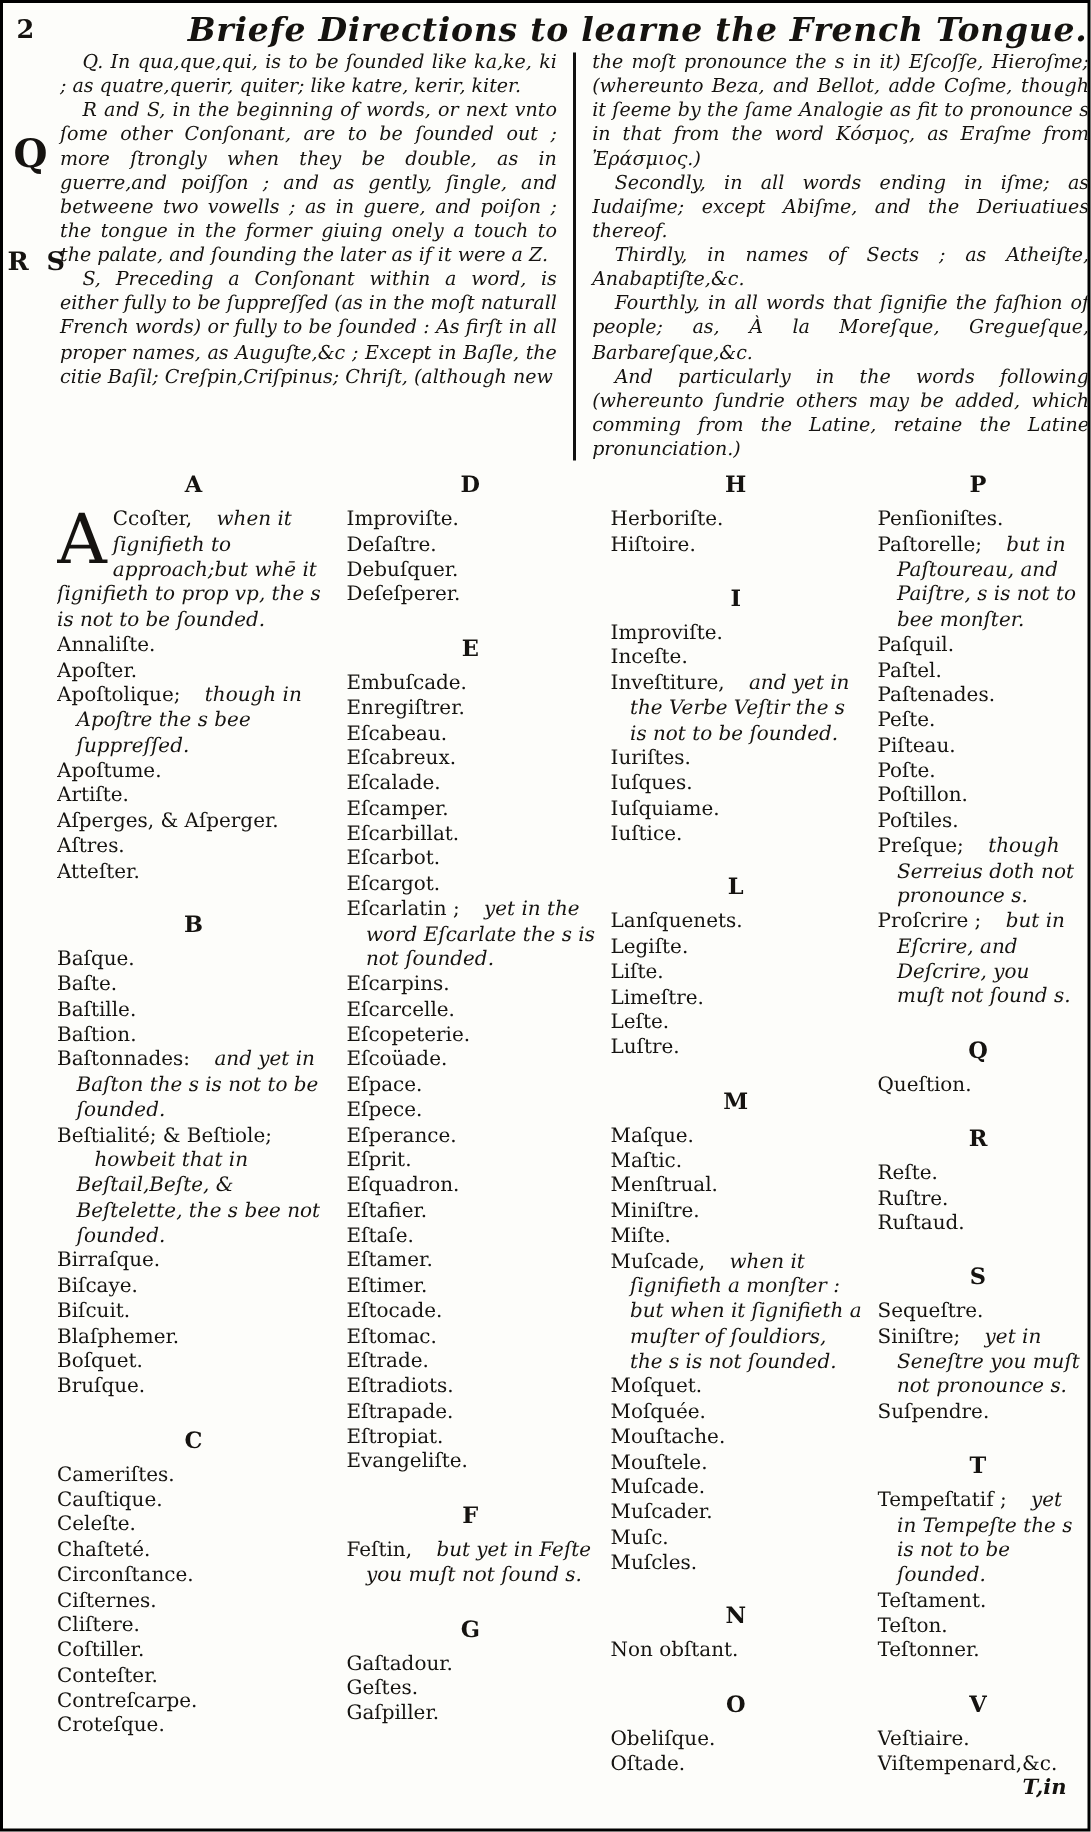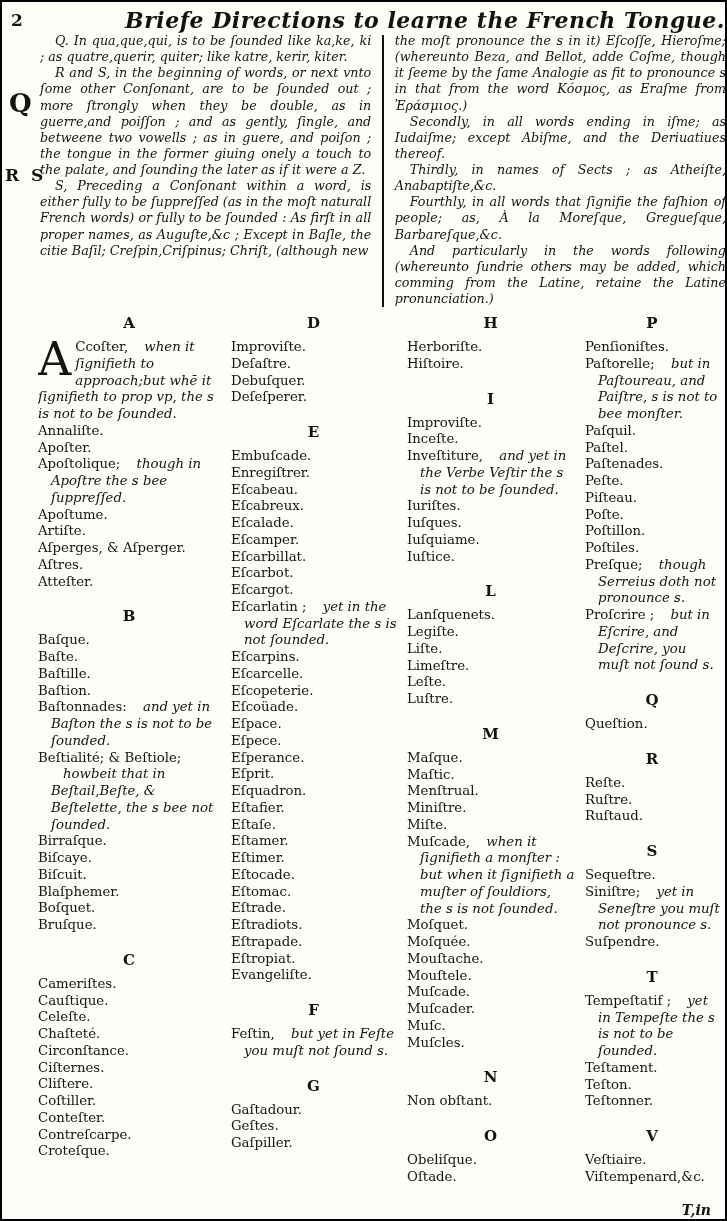--- a/index.html
+++ b/index.html
@@ -74,21 +74,21 @@
   .entry .note { font-style: italic; margin-left: 12px; }
   .entry.has-dropcap { padding-left: 0; text-indent: 0; }
   .dropcap {
     float: left;
     font-size: 46px; line-height: 36px;
     margin: 2px 4px 0 0;
   }
 
   
   .catchword {
-    position: absolute; right: 14px; bottom: 1px;
+    position: absolute; right: 14px; bottom: 19px;
     font-size: 14px; font-weight: bold; font-style: italic;
   }
 </style>
 </head>
 <body>
 
 <div class="page">
 
   <div class="header">
     <span class="pagenum">2</span>

